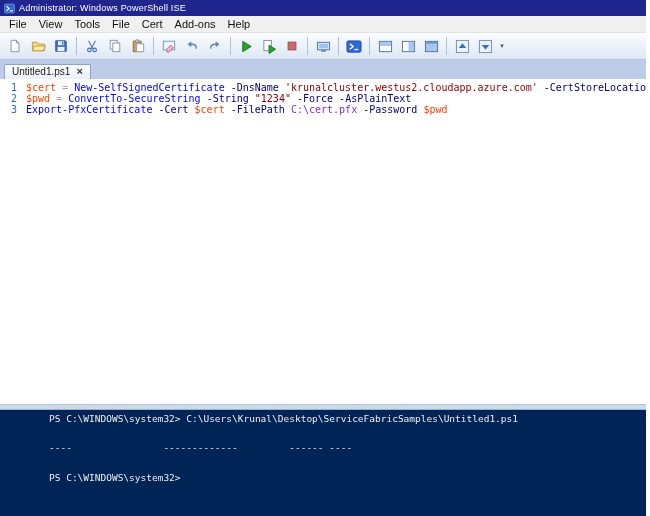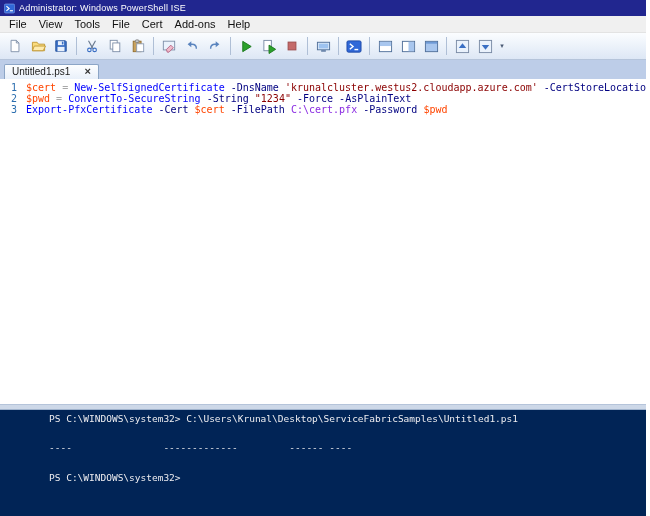--- a/index.html
+++ b/index.html
@@ -13,21 +13,21 @@
 
   .menubar { height: 17px; background: #F0F0F0; border-bottom: 1px solid #E3E3E3; display: flex; align-items: center; padding: 0 3px; flex: none; }
   .menu-item { font-size: 11px; color: #111; padding: 9px 6px; cursor: default; }
 
   .toolbar { height: 27px; background: linear-gradient(#FBFDFF, #DDE7F5); border-bottom: 1px solid #B5C4DA; display: flex; align-items: center; padding: 0 4px; gap: 1px; flex: none; }
   .tbtn { width: 22px; height: 22px; display: flex; align-items: center; justify-content: center; border-radius: 2px; }
   .tsep { width: 1px; height: 18px; background: #AFBFD6; margin: 0 3px; flex: none; }
   .tchev { width: 10px; height: 22px; display: flex; align-items: center; justify-content: center; font-size: 7px; color: #4A5A74; }
 
   .tabrow { height: 19px; background: #BDCDE8; display: flex; align-items: flex-end; padding: 2px 4px 0 4px; flex: none; }
-  .tab { background: linear-gradient(#FDFEFF, #E9F0FA); border: 1px solid #8CA5C6; border-bottom: none; border-radius: 2px 2px 0 0; padding: 1px 7px 2px 7px; display: flex; align-items: center; gap: 14px; }
+  .tab { background: linear-gradient(#FDFEFF, #E9F0FA); border: 1px solid #8CA5C6; border-bottom: none; border-radius: 2px 2px 0 0; padding: 1px 7px 2px 7px; display: flex; align-items: center; gap: 6px; }
   .tab-label { font-size: 10px; color: #1A1A1A; }
   .tab-close { font-size: 11px; font-weight: bold; color: #333; line-height: 9px; cursor: default; }
 
   .editor { flex: 1; background: #fff; overflow: hidden; padding-top: 3px;
             font-family: "DejaVu Sans Mono", "Liberation Mono", monospace; font-size: 10px; line-height: 11px; }
   .code-line { display: flex; white-space: pre; }
   .line-number { width: 26px; flex: none; text-align: right; padding-right: 9px; color: #2B6EAF; }
   .code-text { white-space: pre; }
 
   .splitter { height: 6px; background: #CDD8E8; border-top: 1px solid #B5C4DA; border-bottom: 1px solid #9FB2CC; flex: none; }

